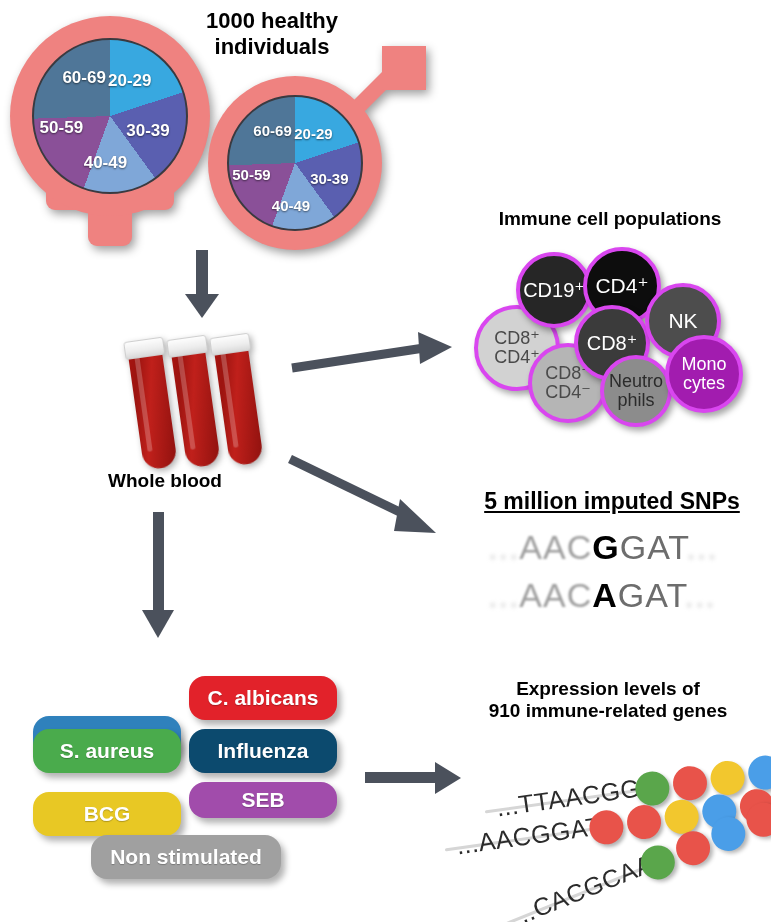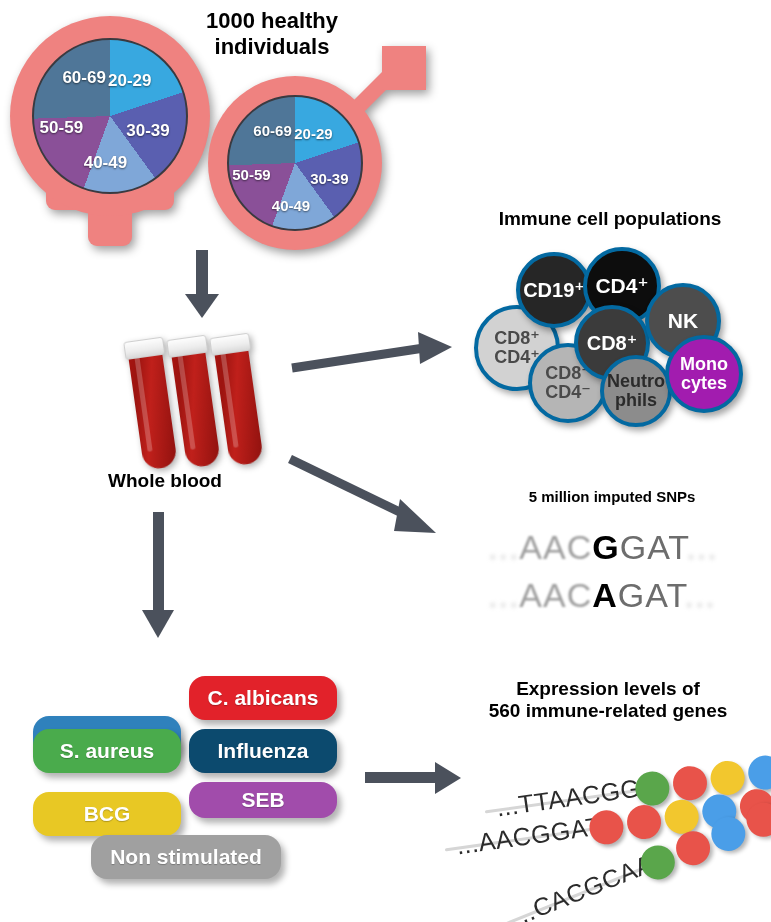--- a/index.html
+++ b/index.html
@@ -11,21 +11,21 @@
   }
   .abs{position:absolute;}
 
   
   .heading{
     font-weight:bold;color:#000;text-align:center;line-height:1.18;
     white-space:pre-line;
   }
   #title-cohort{left:176px;top:8px;width:192px;font-size:22px;}
   #title-immune{left:460px;top:208px;width:300px;font-size:19px;}
-  #title-snps{left:462px;top:488px;width:300px;font-size:15px;}
+  #title-snps{left:462px;top:488px;width:300px;font-size:23px;text-decoration:underline;}
   #title-expr{left:452px;top:678px;width:312px;font-size:19px;}
   #label-wholeblood{left:70px;top:470px;width:190px;font-size:19px;}
 
   
   .gender{filter:drop-shadow(3px 4px 5px rgba(0,0,0,.38));}
   .ring{
     position:absolute;border-radius:50%;
     background:#ef8280;
   }
   .pie{
@@ -58,23 +58,23 @@
   }
   .tube-cap{
     position:absolute;left:-3px;top:0;width:40px;height:18px;
     background:linear-gradient(180deg,#fdfdfd 0%,#ececec 60%,#d8d8d8 100%);
     border:1px solid #cfcfcf;border-radius:3px;box-sizing:border-box;
   }
 
   
   .cell{
     position:absolute;border-radius:50%;
-    border:4px solid #0369a1;box-sizing:border-box;
+    border:4px solid #d946ef;box-sizing:border-box;
     display:flex;align-items:center;justify-content:center;
-    text-align:center;line-height:1.04;font-weight:bold;
+    text-align:center;line-height:1.04;font-weight:normal;
     box-shadow:3px 4px 6px rgba(0,0,0,.35);
     white-space:pre-line;
   }
 
   
   .snp-row{
     position:absolute;font-family:"Liberation Sans","DejaVu Sans",sans-serif;
     font-size:34px;letter-spacing:1px;white-space:nowrap;
   }
   .snp-row .far{color:#cfcfcf;filter:blur(2.2px);}
@@ -110,21 +110,21 @@
 <body>
 
 <div class="abs heading" id="title-cohort">1000 healthy
 individuals</div>
 
 <div class="abs heading" id="title-immune">Immune cell populations</div>
 
 <div class="abs heading" id="title-snps">5 million imputed SNPs</div>
 
 <div class="abs heading" id="title-expr">Expression levels of
-560 immune-related genes</div>
+910 immune-related genes</div>
 
 <div class="abs gender" id="female-symbol" style="left:10px;top:16px;width:200px;height:230px;">
   <div class="fem-bar" style="left: 36px; top: 150px; width: 128px; height: 44px; border-radius: 9px; background: rgb(239, 130, 128);"></div>
   <div class="fem-stem" style="left: 78px; top: 126px; width: 44px; height: 104px; border-radius: 0px 0px 9px 9px; background: rgb(239, 130, 128);"></div>
   <div class="ring" style="left: 0px; top: 0px; width: 200px; height: 200px; background: rgb(239, 130, 128);"></div>
   <div class="pie" id="fem-pie" style="left: 22px; top: 22px; width: 156px; height: 156px; background: conic-gradient(rgb(56, 168, 224) 0deg, rgb(56, 168, 224) 72deg, rgb(90, 95, 176) 72deg, rgb(90, 95, 176) 144deg, rgb(127, 167, 216) 144deg, rgb(127, 167, 216) 200deg, rgb(138, 80, 152) 200deg, rgb(138, 80, 152) 268deg, rgb(79, 118, 152) 268deg, rgb(79, 118, 152) 360deg);">
     <span class="seg-label" style="left:63%;top:27%;font-size:17px;">20-29</span>
     <span class="seg-label" style="left:75%;top:60%;font-size:17px;">30-39</span>
     <span class="seg-label" style="left:47%;top:81%;font-size:17px;">40-49</span>
     <span class="seg-label" style="left:18%;top:58%;font-size:17px;">50-59</span>

